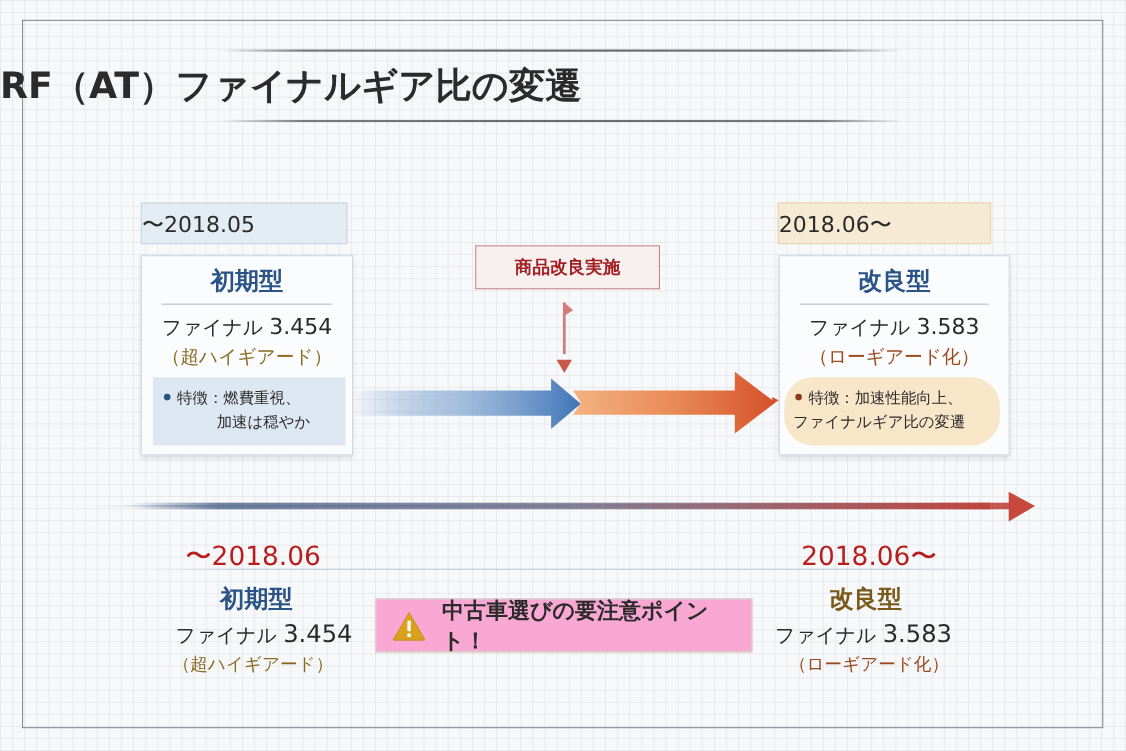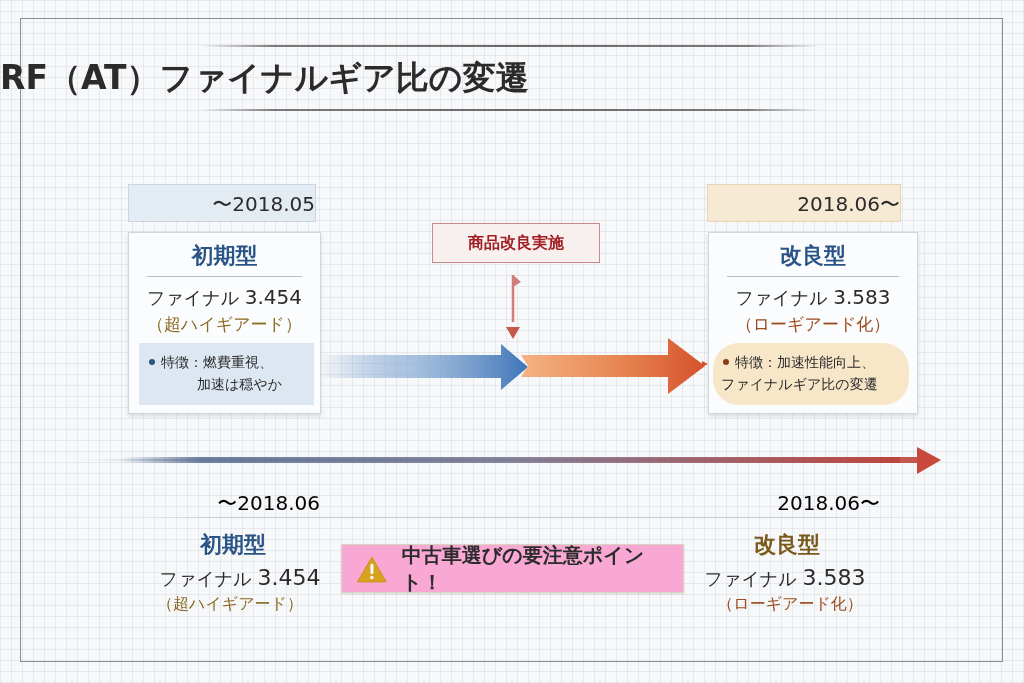--- a/index.html
+++ b/index.html
@@ -23,21 +23,21 @@
       background: linear-gradient(90deg, rgba(120,120,120,0) 0%, #7a7a7a 12%, #6a6a6a 50%, #7a7a7a 88%, rgba(120,120,120,0) 100%);
     }
     .title-line.top { left: 200px; top: 45px; width: 620px; }
     .title-line.bottom { left: 200px; top: 109px; width: 620px; }
     .title {
       position: absolute; left: 0; top: 56px; width: 1024px; text-align: left;
       font-size: 33px; font-weight: bold; color: #2b2b2b; letter-spacing: 0px;
     }
     
     .date-tag {
-      position: absolute; height: 38px; line-height: 38px; text-align: right;
+      position: absolute; height: 38px; line-height: 38px; text-align: left;
       font-size: 20px; color: #2b2b2b; border: 1px solid;
     }
     .date-tag.left { left: 128px; top: 184px; width: 188px; background: #e3ebf3; border-color: #c9d5e2; }
     .date-tag.right { left: 707px; top: 184px; width: 194px; background: #f6ead4; border-color: #e7d5b3; }
     
     .card {
       position: absolute; background: #fbfcfd; border: 1px solid #cfd6de;
       box-shadow: 0 2px 4px rgba(0,0,0,0.12);
     }
     .card.left { left: 128px; top: 232px; width: 193px; height: 182px; }
@@ -70,21 +70,21 @@
     .note .line2.indent { padding-left: 50px; }
     
     .callout {
       position: absolute; left: 432px; top: 223px; width: 168px; height: 40px;
       background: #f8efef; border: 1.5px solid #c9898b;
       text-align: center; line-height: 38px; font-size: 16px; font-weight: bold; color: #a11e22;
     }
     svg.overlay { position: absolute; left: 0; top: 0; }
     
     .bottom-date {
-      position: absolute; top: 490px; font-size: 20px; color: #000000; text-align: right;
+      position: absolute; top: 490px; font-size: 24px; color: #b91c1c; text-align: center;
     }
     .bottom-date.left { left: 140px; width: 180px; }
     .bottom-date.right { left: 700px; width: 180px; }
     .bottom-divider {
       position: absolute; top: 517px; height: 1px; width: 760px; left: 140px;
       background: linear-gradient(90deg, rgba(190,198,208,0) 0%, #c5ccd4 10%, #c5ccd4 90%, rgba(190,198,208,0) 100%);
     }
     .bottom-title { position: absolute; top: 530px; font-size: 22px; font-weight: bold; text-align: center; }
     .bottom-title.left { left: 133px; width: 200px; color: #2a5386; }
     .bottom-title.right { left: 687px; width: 200px; color: #7a5a1a; }

